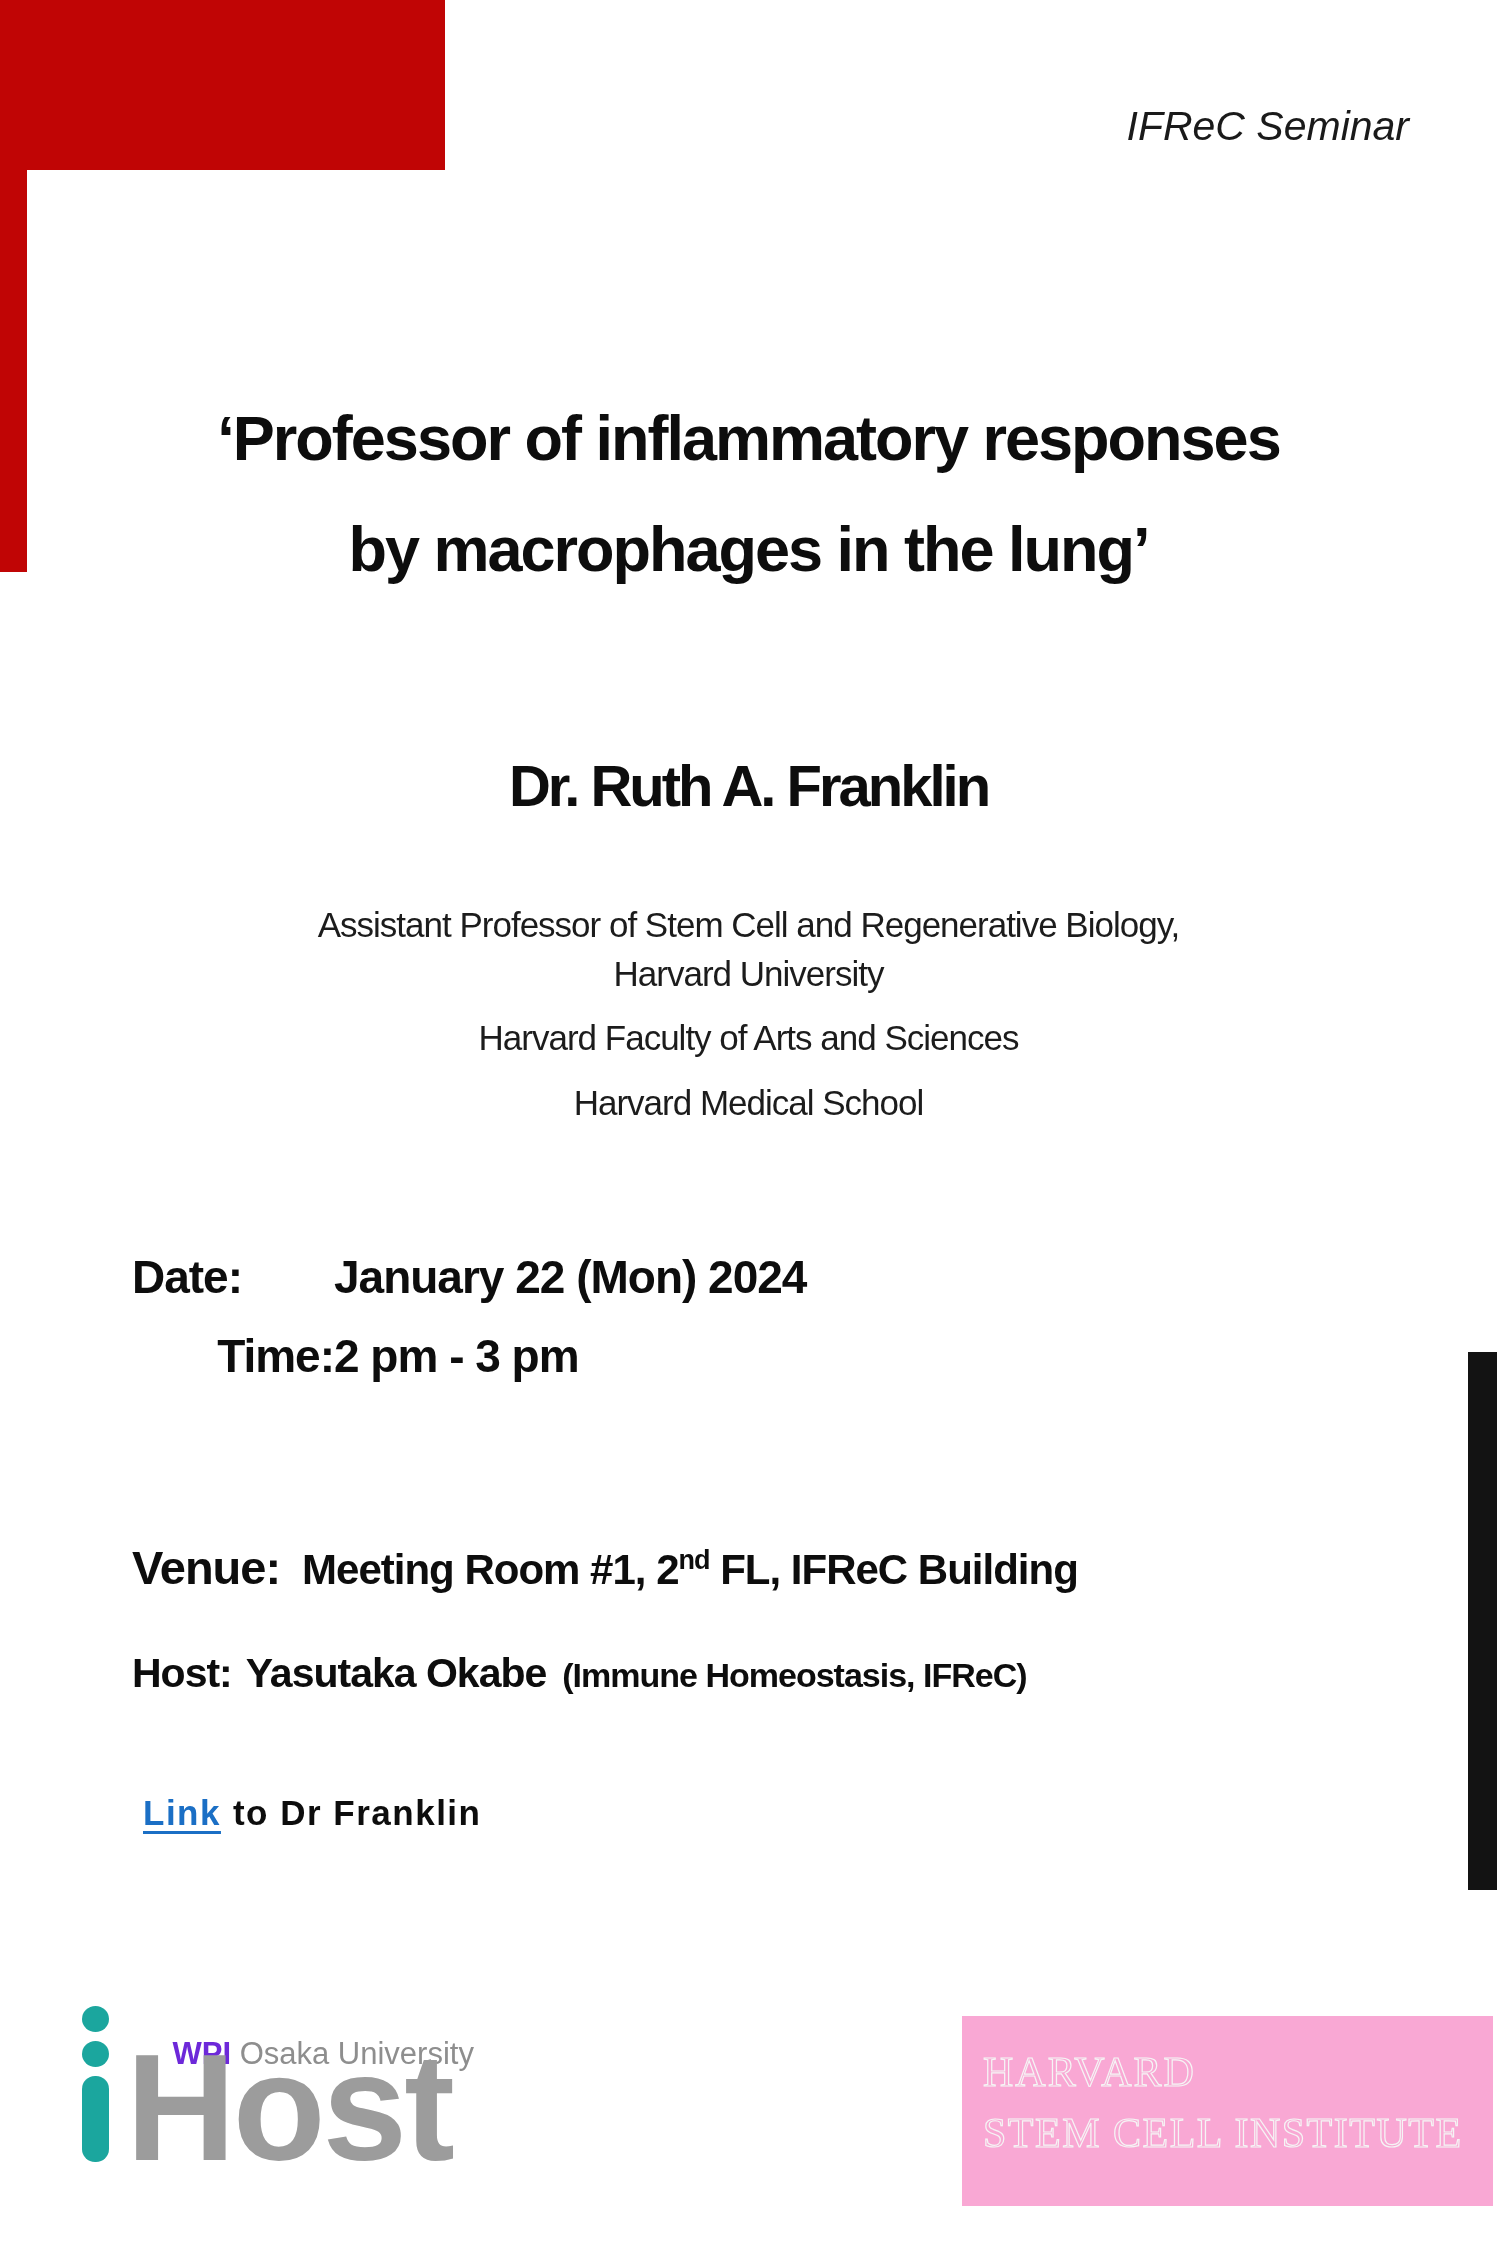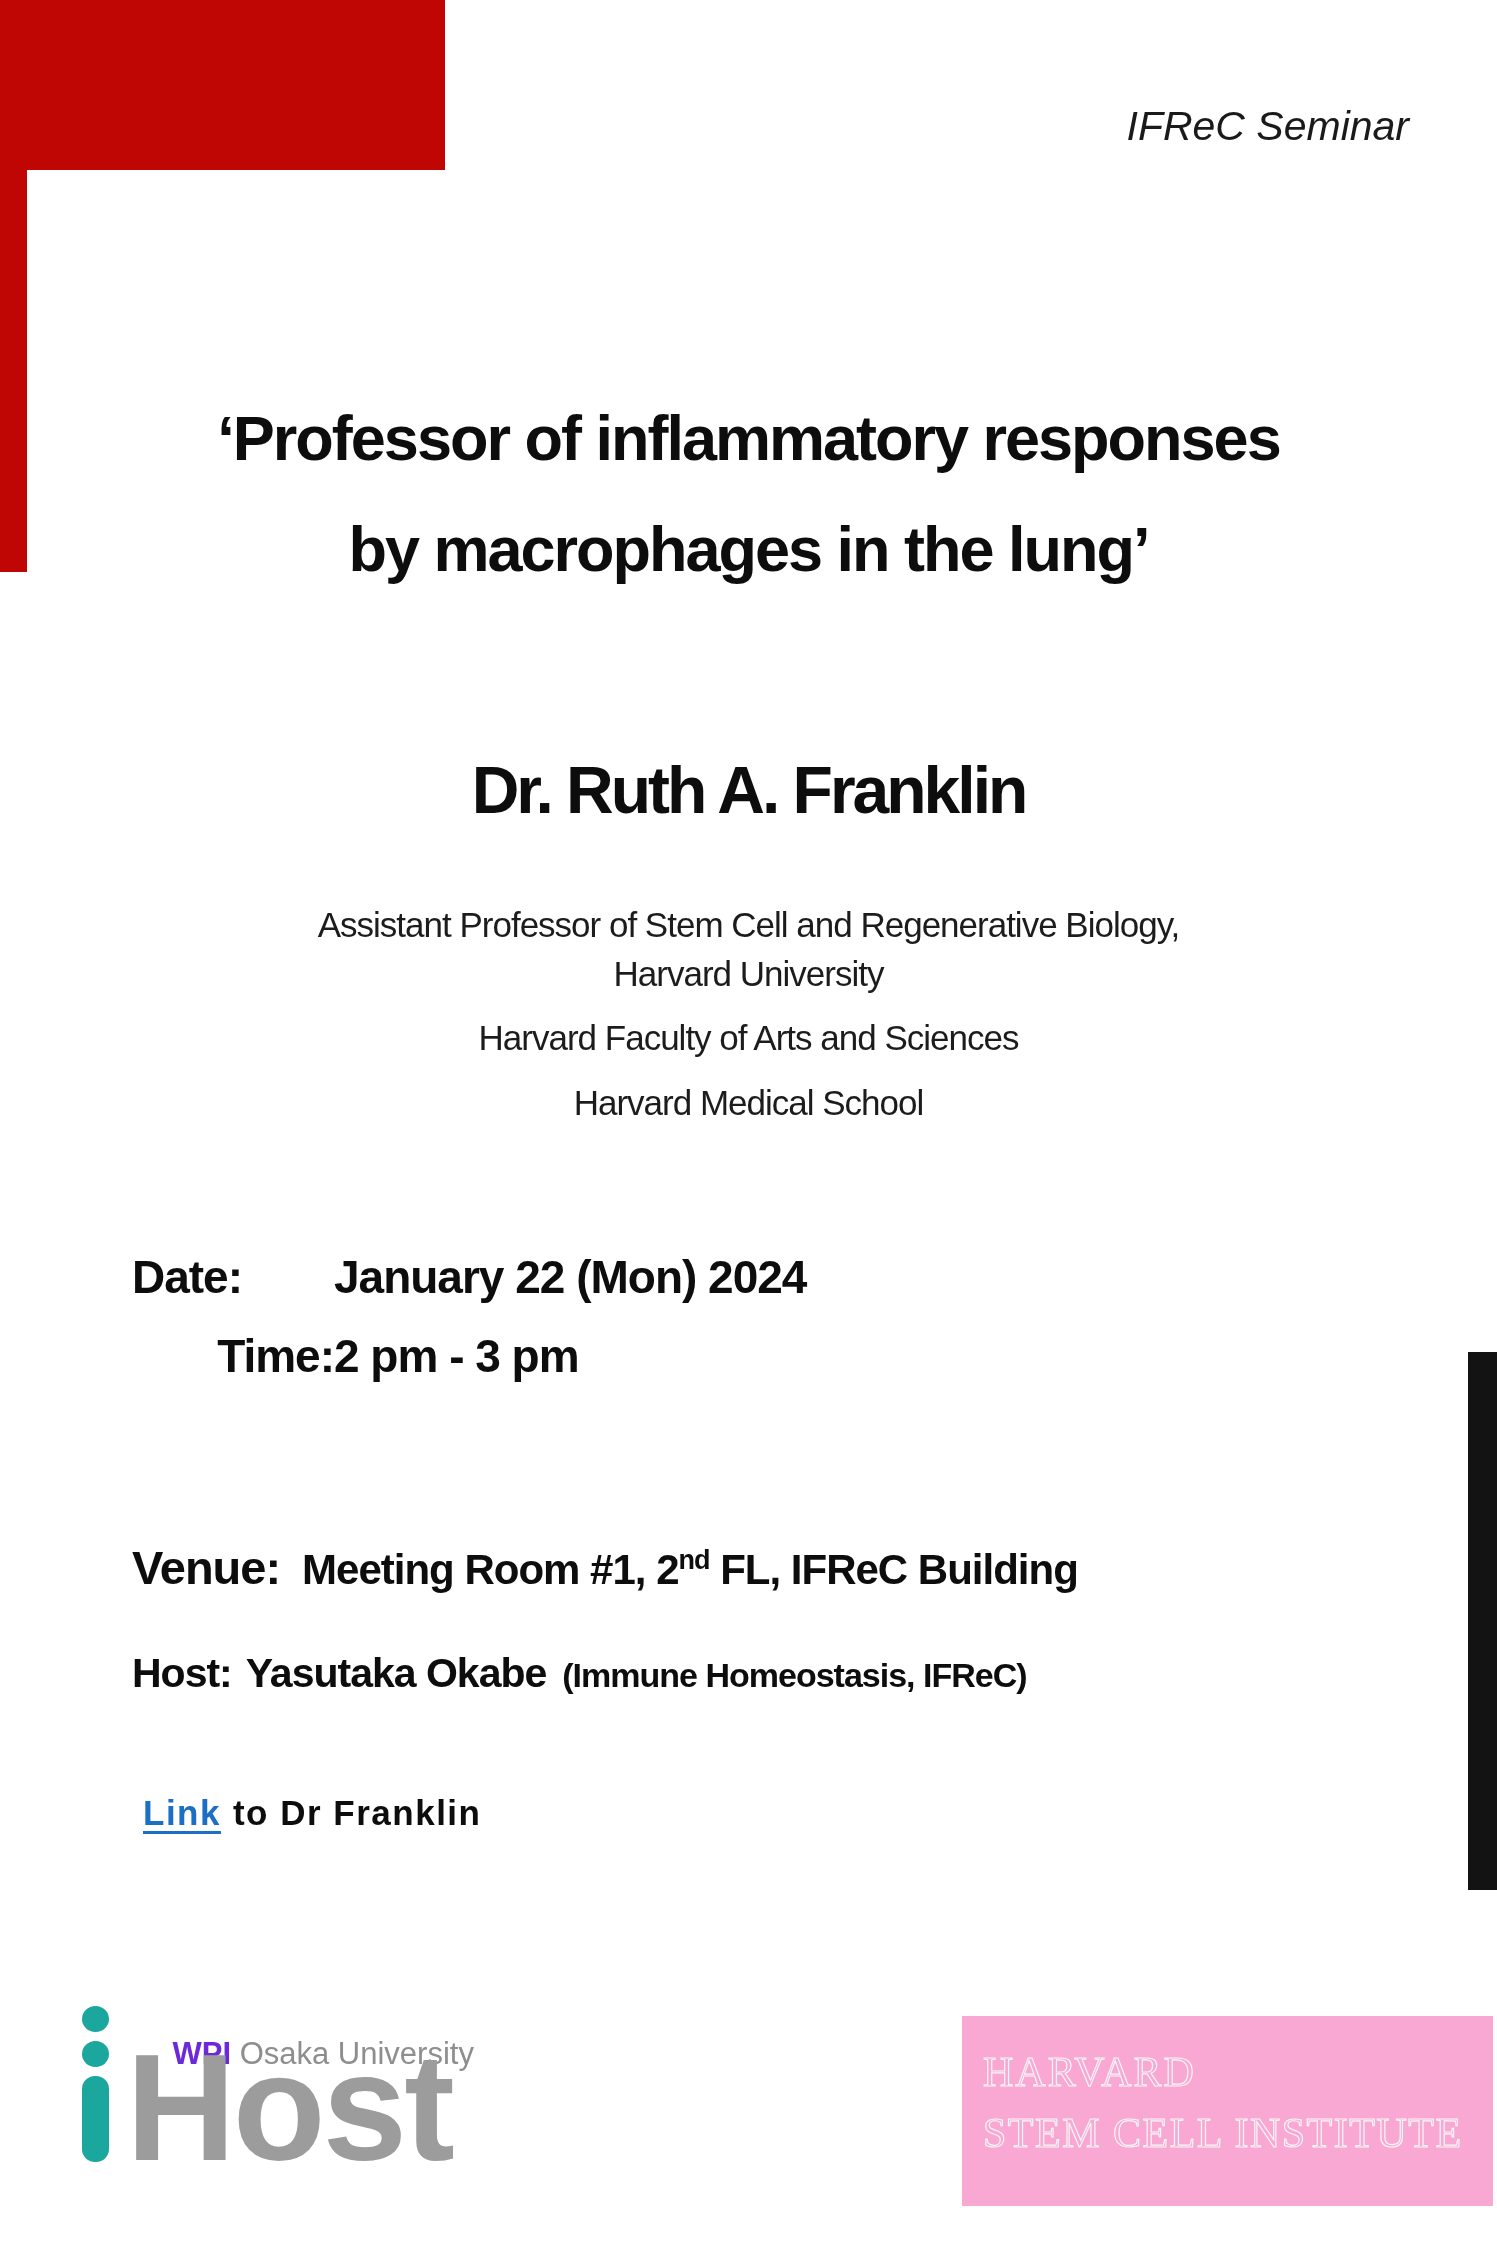--- a/index.html
+++ b/index.html
@@ -15,21 +15,21 @@
 
   
   .seminar-label { top:103px; right:88px; font-size:41px; font-style:italic; color:#1a1a1a; }
 
   
   .title-line { left:0; width:100%; text-align:center; font-size:63px; font-weight:bold; letter-spacing:-2px; color:#0d0d0d; }
   .title-line1 { top:402px; }
   .title-line2 { top:513px; }
 
   
-  .speaker-name { left:0; width:100%; text-align:center; top:752px; font-size:66px; font-weight:bold; letter-spacing:-3px; color:#0d0d0d; }
+  .speaker-name { left:0; width:100%; text-align:center; top:752px; font-size:58px; font-weight:bold; letter-spacing:-3px; color:#0d0d0d; }
   .aff { left:0; width:100%; text-align:center; font-size:35px; letter-spacing:-1px; color:#1c1c1c; }
   .aff-1 { top:905px; }
   .aff-2 { top:954px; }
   .aff-3 { top:1018px; }
   .aff-4 { top:1083px; }
 
   
   .row-date { left:132px; top:1250px; font-size:46px; font-weight:bold; letter-spacing:-1px; color:#0d0d0d; }
   .row-time { left:132px; top:1329px; font-size:46px; font-weight:bold; letter-spacing:-1px; color:#0d0d0d;text-align:right; }
   .dt-label { display:inline-block; min-width:202px; }

